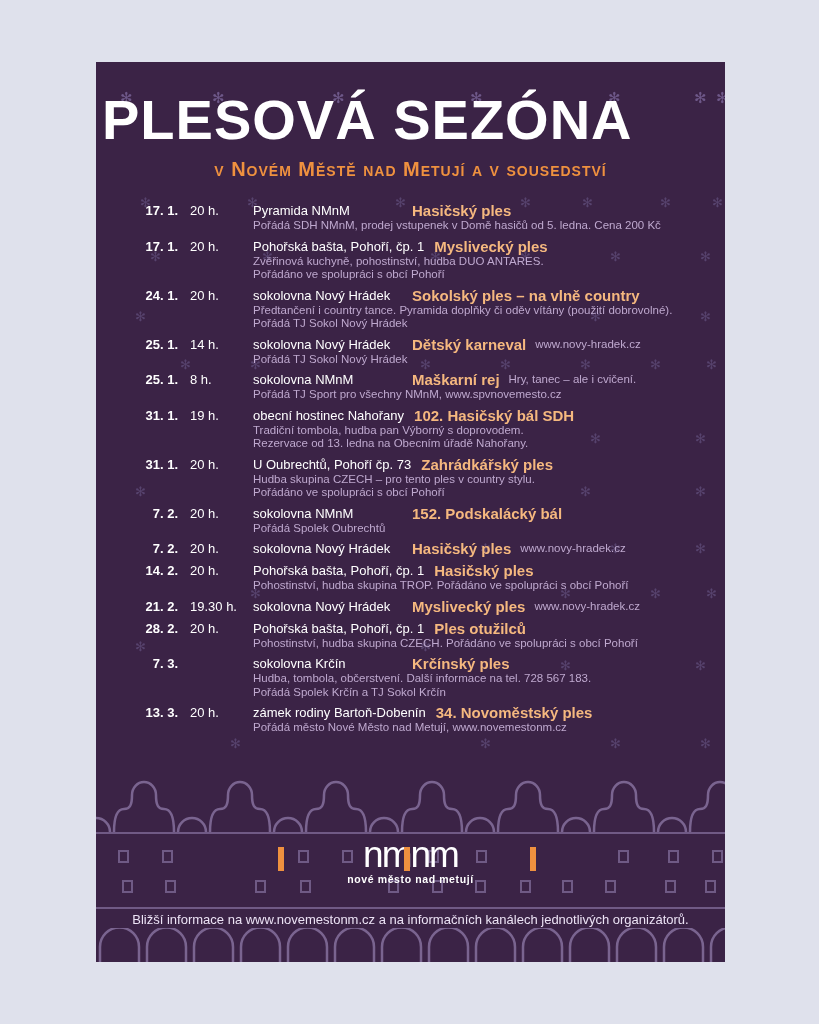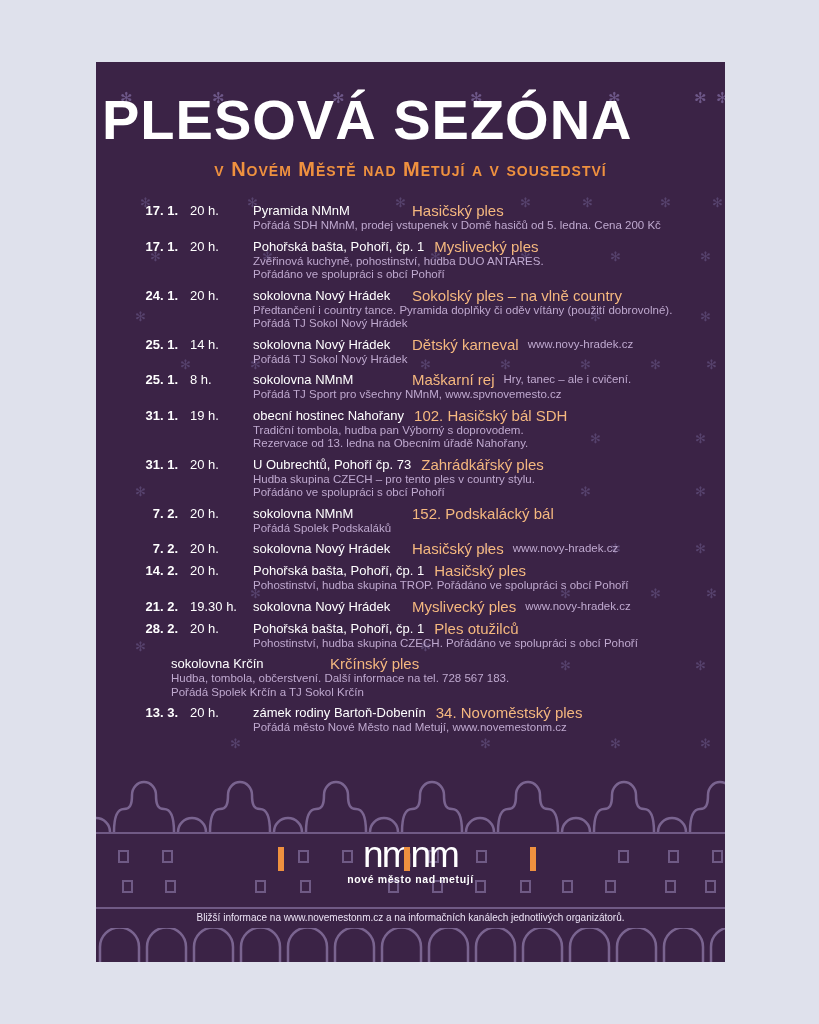--- a/index.html
+++ b/index.html
@@ -15,37 +15,37 @@
           font-weight:700;letter-spacing:1px;color:var(--white);position:relative;z-index:2}
   .psub{margin:10px 0 0;text-align:center;font-variant:small-caps;font-size:20px;
         font-weight:700;letter-spacing:1px;color:var(--accent);position:relative;z-index:2}
   .events{margin-top:21px;position:relative;z-index:2}
   .event{display:flex;margin-bottom:5px;font-size:13px;line-height:17px}
   .edate{width:82px;text-align:right;font-weight:700;white-space:nowrap}
   .etime{width:75px;padding-left:12px;white-space:nowrap}
   .ebody{flex:1;min-width:0}
   .eline1{display:flex;align-items:flex-end;white-space:nowrap}
   .evenue{min-width:159px;padding-right:10px}
-  .etitle{font-size:15px;font-weight:400;color:var(--peach)}
+  .etitle{font-size:15px;font-weight:700;color:var(--peach)}
   .enote{font-size:11.5px;color:var(--desc);margin-left:9px;font-weight:400}
   .edesc{font-size:11.5px;line-height:13.5px;color:var(--desc)}
   .sf{position:absolute;color:#57436e;font-size:13px;z-index:1;line-height:1}
   .sf.b{color:#6e5889;font-size:15px}
   .gables{position:absolute;left:0;top:714px;width:629px;height:56px}
   .hline{position:absolute;left:0;width:100%;height:2px;background:var(--decor);opacity:.85}
   .hl1{top:770px}.hl2{top:845px}
   .sq{position:absolute;width:11px;height:13px;border:2px solid #6f5a85;z-index:1}
   .logo{position:absolute;top:775px;left:0;width:100%;text-align:center;z-index:3}
   .logo-word{position:relative;display:inline-block;font-size:37px;line-height:36px;
              font-weight:400;letter-spacing:-2px;color:var(--white)}
   .logo-bar{position:absolute;top:10px;width:6px;height:24px;background:var(--accent)}
   .b1{left:29%}.b2{left:49%}.b3{left:69%}
   .tagline{font-size:10.5px;letter-spacing:.6px;color:var(--white);margin-top:0;font-weight:700}
   .footer-text{position:absolute;top:850px;left:0;width:100%;text-align:center;
-               font-size:10px;color:#ece3f5;z-index:3}
+               font-size:13px;color:#ece3f5;z-index:3}
   .arcade{position:absolute;left:0;bottom:0;width:629px;height:34px;z-index:1}
 </style>
 </head>
 <body>
 
 <div class="page">
   <div class="poster">
 
     <div id="snow-layer">
         <span class="sf b" style="left: 24px; top: 28px;">✻</span>
@@ -201,21 +201,21 @@
 
   <div class="event">
     <div class="edate">7. 2.</div>
     <div class="etime">20 h.</div>
     <div class="ebody">
       <div class="eline1">
         <span class="evenue">sokolovna NMnM</span>
         <span class="etitle">152. Podskalácký bál</span>
 
       </div>
-    <div class="edesc">Pořádá Spolek Podskaláků</div>
+    <div class="edesc">Pořádá Spolek Oubrechtů</div>
           </div>
   </div>
 
   <div class="event">
     <div class="edate">7. 2.</div>
     <div class="etime">20 h.</div>
     <div class="ebody">
       <div class="eline1">
         <span class="evenue">sokolovna Nový Hrádek</span>
         <span class="etitle">Hasičský ples</span>
@@ -256,20 +256,21 @@
       <div class="eline1">
         <span class="evenue">Pohořská bašta, Pohoří, čp. 1</span>
         <span class="etitle">Ples otužilců</span>
 
       </div>
     <div class="edesc">Pohostinství, hudba skupina CZECH. Pořádáno ve spolupráci s obcí Pohoří</div>
           </div>
   </div>
 
   <div class="event">
+    <div class="edate">7. 3.</div>
     <div class="etime"></div>
     <div class="ebody">
       <div class="eline1">
         <span class="evenue">sokolovna Krčín</span>
         <span class="etitle">Krčínský ples</span>
 
       </div>
     <div class="edesc">Hudba, tombola, občerstvení. Další informace na tel. 728 567 183.</div>
             <div class="edesc">Pořádá Spolek Krčín a TJ Sokol Krčín</div>
           </div>

